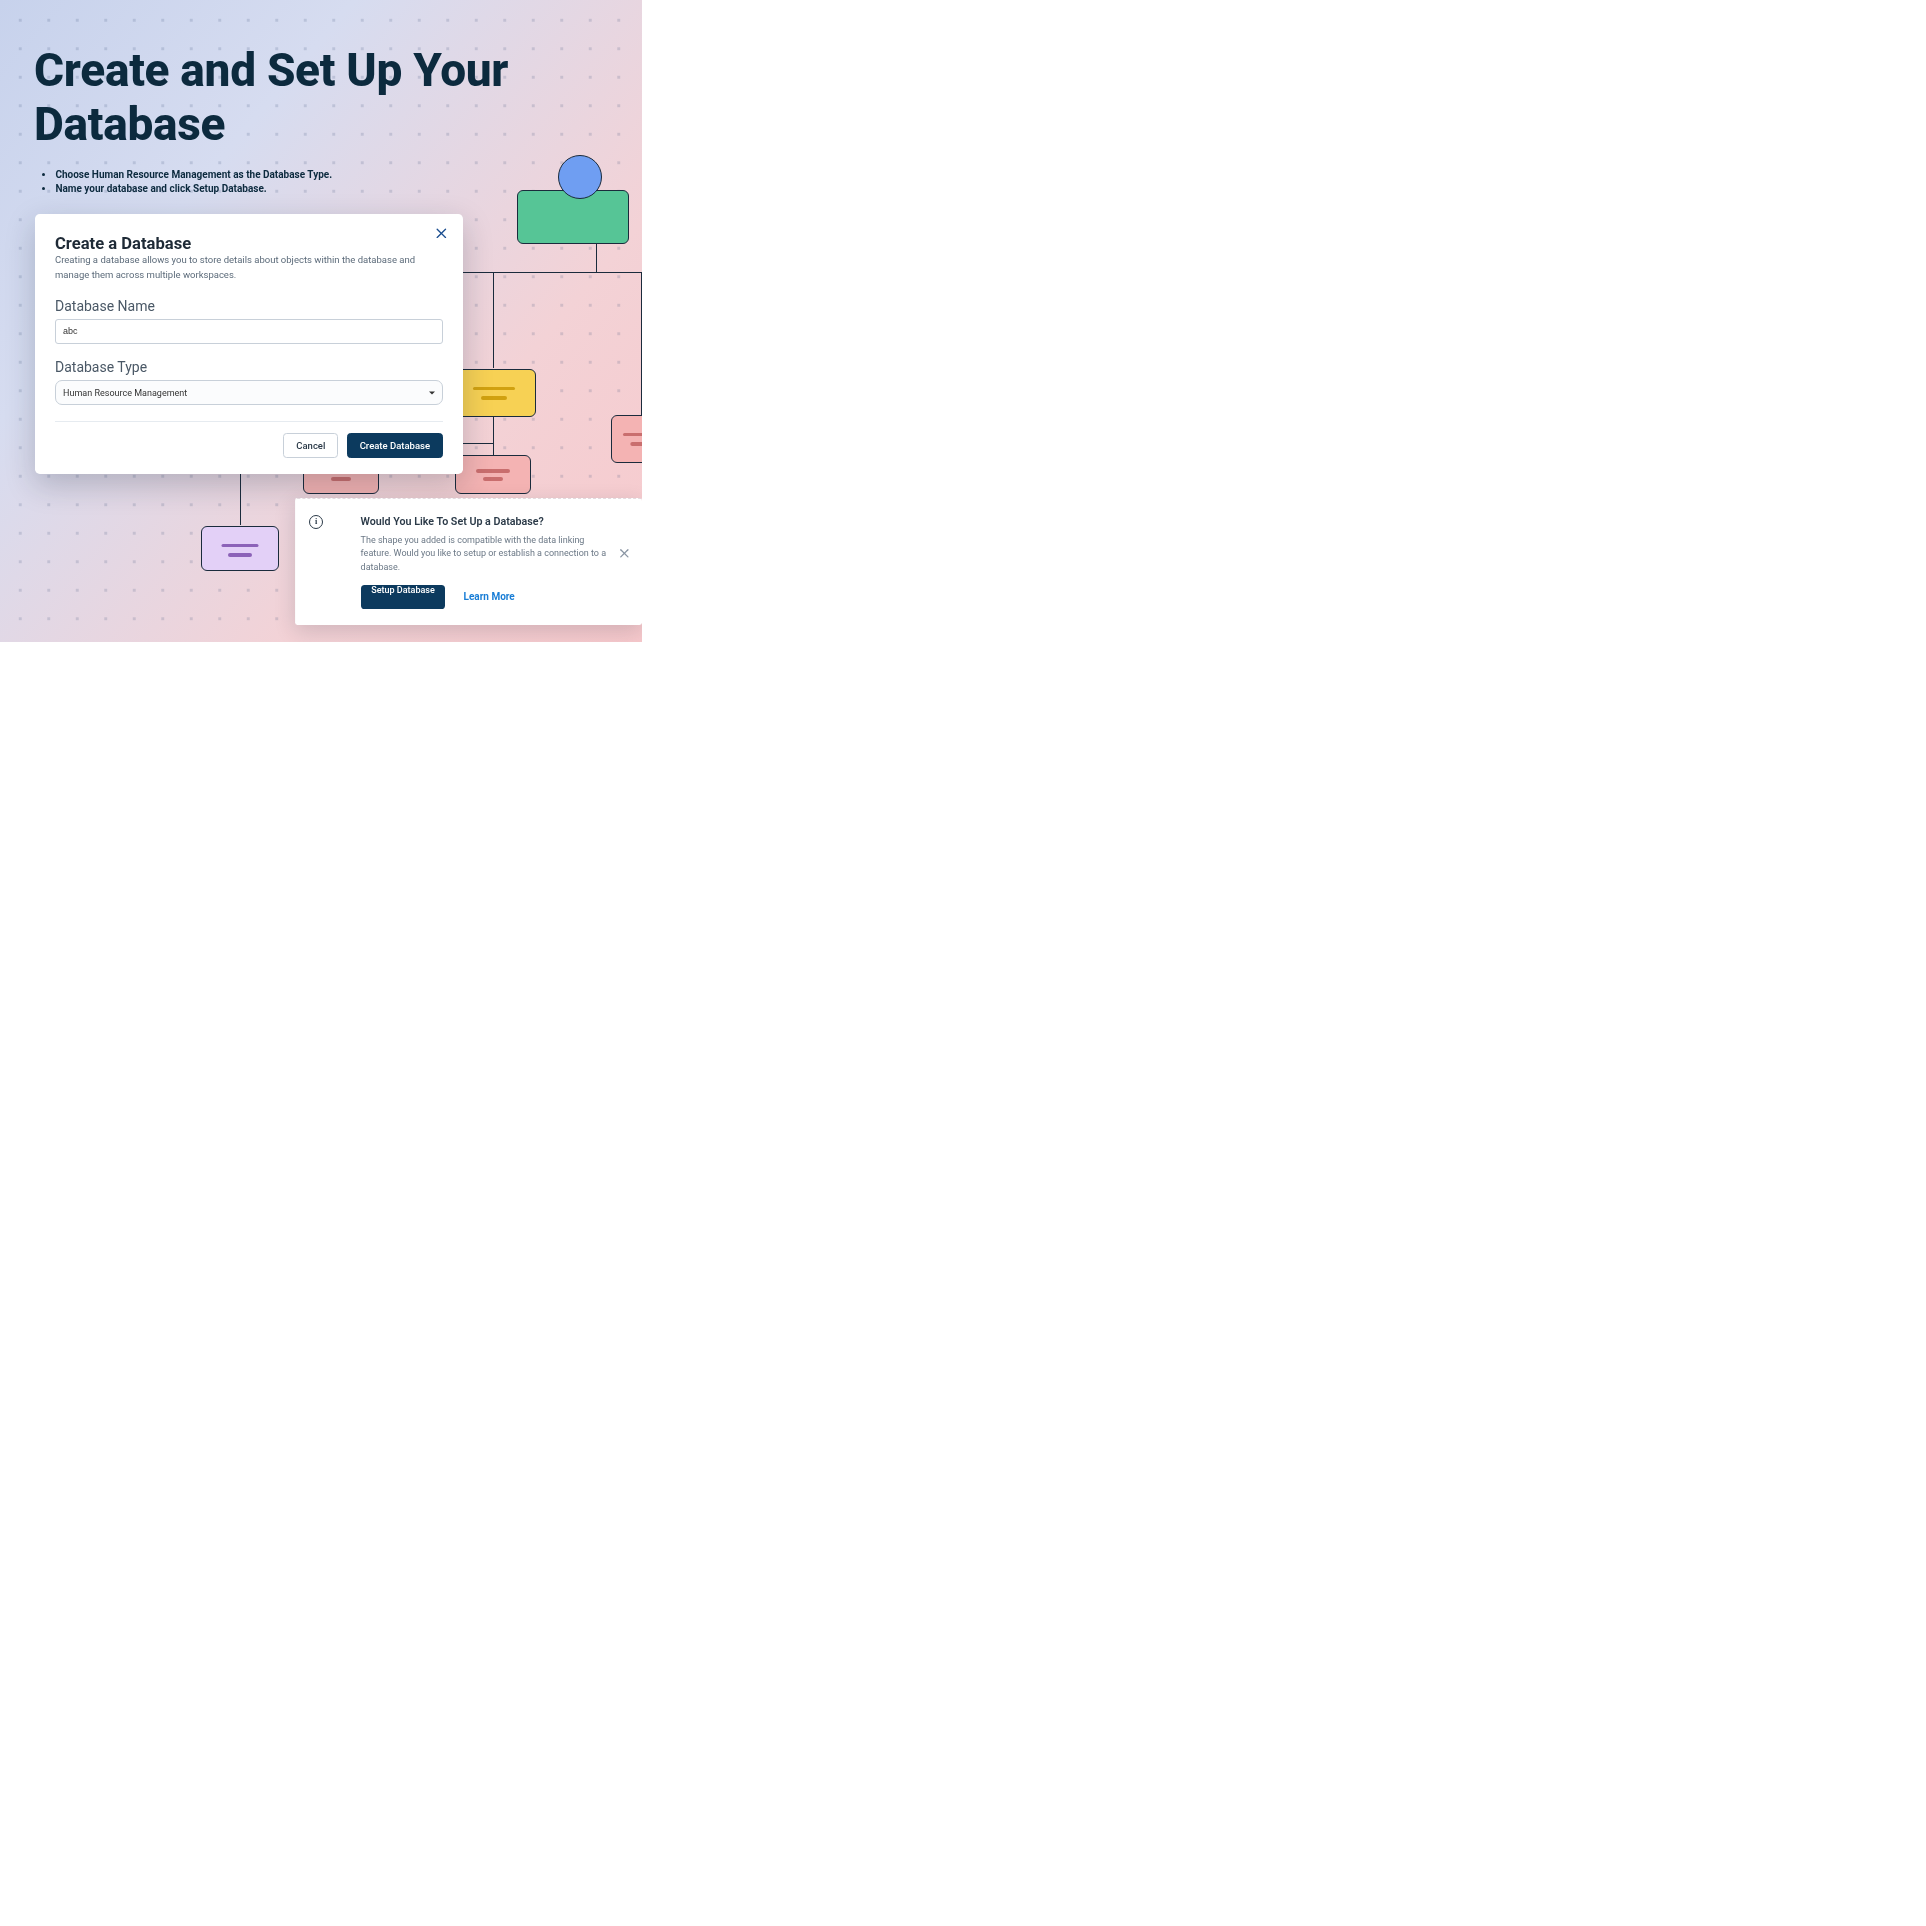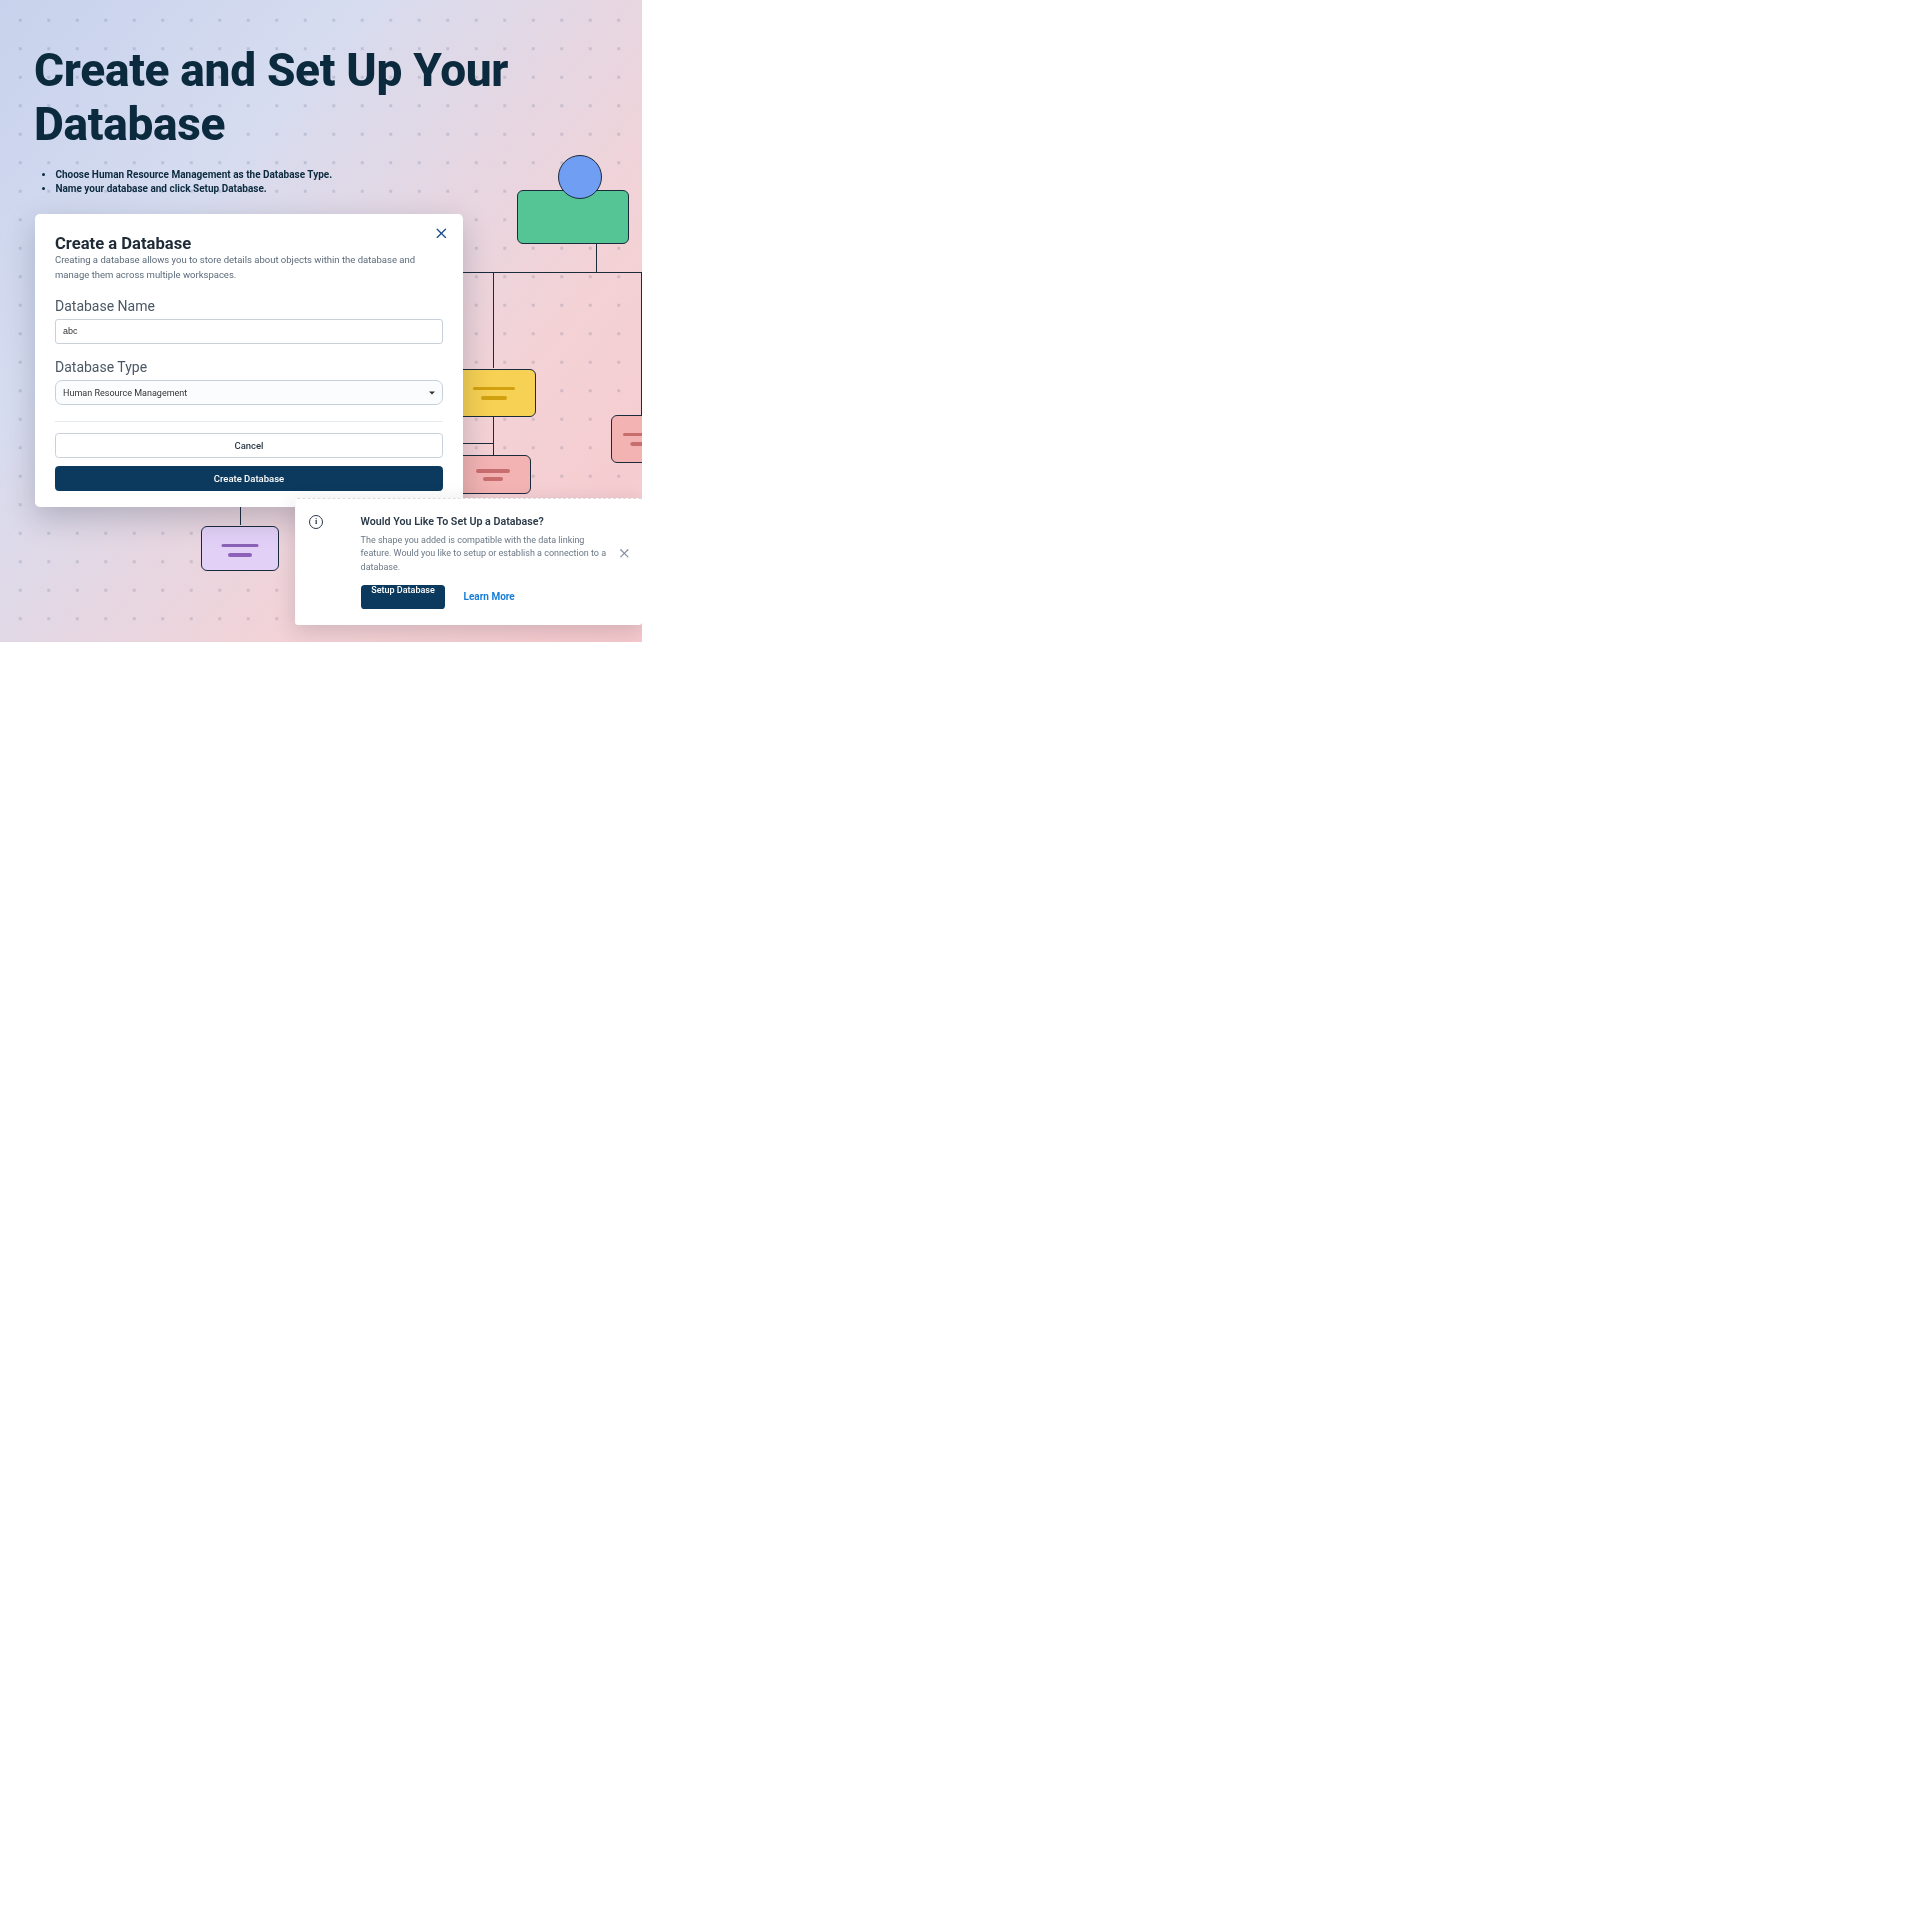--- a/index.html
+++ b/index.html
@@ -80,21 +80,21 @@
     padding: 0 7.1px; font-size: 9px; color: #333; background: #fff;
   }
   .modal .select-wrap { position: relative; margin-top: 4.8px; }
   .modal .select {
     width: 100%; height: 25px; border: 0.6px solid #c8d0d9; border-radius: 7px;
     padding: 0 7.1px; font-size: 9px; color: #333; background: #fbfcfd;
     display: flex; align-items: center; cursor: pointer;
   }
   .modal .caret { position: absolute; right: 8.3px; top: 50%; transform: translateY(-50%); width: 0; height: 0; border-left: 3px solid transparent; border-right: 3px solid transparent; border-top: 3.6px solid #333; }
   .modal .divider { margin-top: 15.5px; height: 0.6px; background: #e6ebf0; }
-  .modal .footer { display: flex; justify-content: flex-end; gap: 8.3px; margin-top: 12px; flex-direction: column; }
+  .modal .footer { display: flex; justify-content: flex-end; gap: 8.3px; margin-top: 12px; }
   .btn { height: 25px; padding: 0 12px; border-radius: 3.6px; font-size: 9.5px; font-weight: 500; display: inline-flex; align-items: center; justify-content: center; cursor: pointer; }
   .btn-secondary { background: #fff; border: 0.6px solid #c8d0d9; color: #2b3a48; }
   .btn-primary { background: #0c3a5e; border: 0.6px solid #0c3a5e; color: #fff; }
 
   
   .toast {
     position: absolute; left: 295px; top: 498px; width: 347px;
     background: #fff; border-radius: 2.4px;
     border-top: 1.8px dashed rgba(220,210,215,0.8);
     box-shadow: 0 6px 21.4px rgba(20,30,50,0.16);

